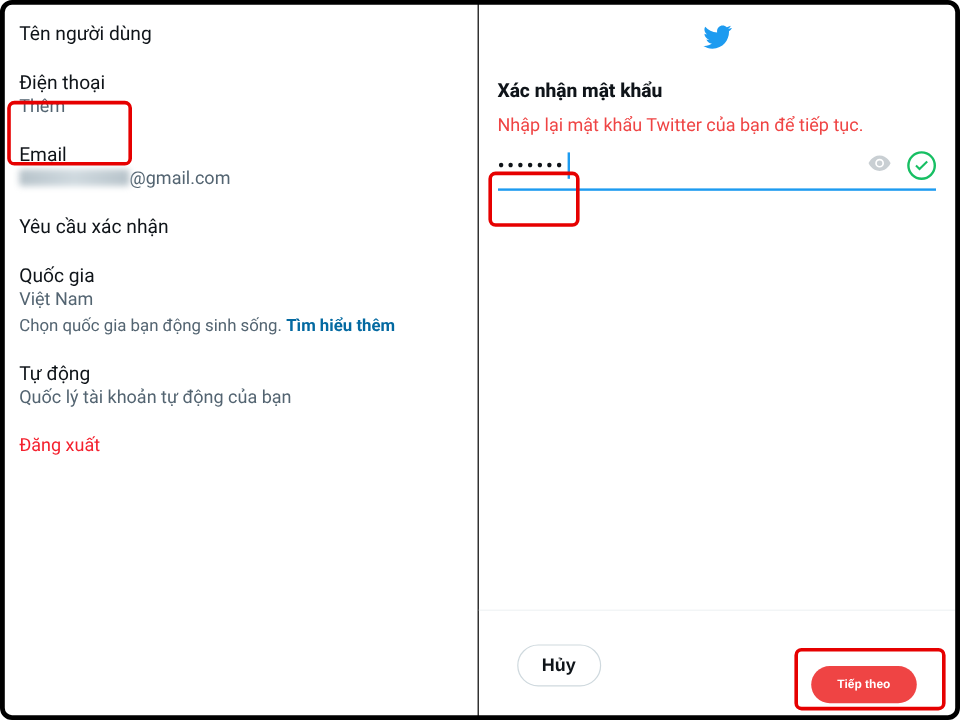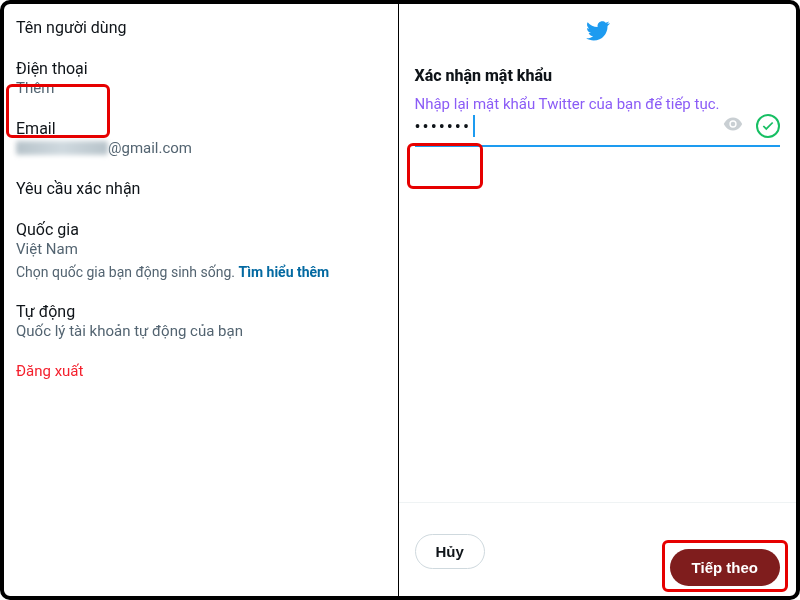--- a/index.html
+++ b/index.html
@@ -65,21 +65,22 @@
   .logo { text-align: center; margin-bottom: 18px; }
   .logo svg { width: 26px; height: 26px; fill: #1d9bf0; }
   .title {
     font-size: 16px;
     font-weight: 800;
     color: #0f1419;
     margin-bottom: 10px;
   }
   .subtitle {
     font-size: 15px;
-    color: #8b5cf6;
+    color: #ef4444;
+    margin-bottom: 12px;
   }
   .pw-row {
     display: flex;
     align-items: center;
     gap: 12px;
     border-bottom: 2px solid #1d9bf0;
     padding-bottom: 6px;
   }
   .pw-field {
     flex: 1;
@@ -101,40 +102,40 @@
   .check {
     width: 24px; height: 24px; border: 2px solid #17bf63;
     border-radius: 50%; display: flex; align-items: center; justify-content: center;
   }
   .check svg { width: 14px; height: 14px; stroke: #17bf63; stroke-width: 3; fill: none; }
 
   .footer {
     position: absolute;
     left: 0; right: 0; bottom: 0;
     border-top: 1px solid #eff3f4;
-    padding: 14px 16px;
+    padding: 14px 32px;
     display: flex;
     justify-content: space-between;
     align-items: center;
   }
   .btn-cancel {
     padding: 8px 20px;
     border: 1px solid #cfd9de;
     border-radius: 999px;
     background: #fff;
     font-size: 15px;
     font-weight: 700;
     color: #0f1419;
   }
   .btn-next {
     padding: 10px 22px;
     border: none;
     border-radius: 999px;
-    background: #7f1d1d;
-    font-size: 15px;
+    background: #ef4444;
+    font-size: 10px;
     font-weight: 700;
     color: #fff;
     margin-top: 32px;
   }
 
   
   .hl {
     position: absolute;
     border: 3px solid #e60000;
     border-radius: 6px;

